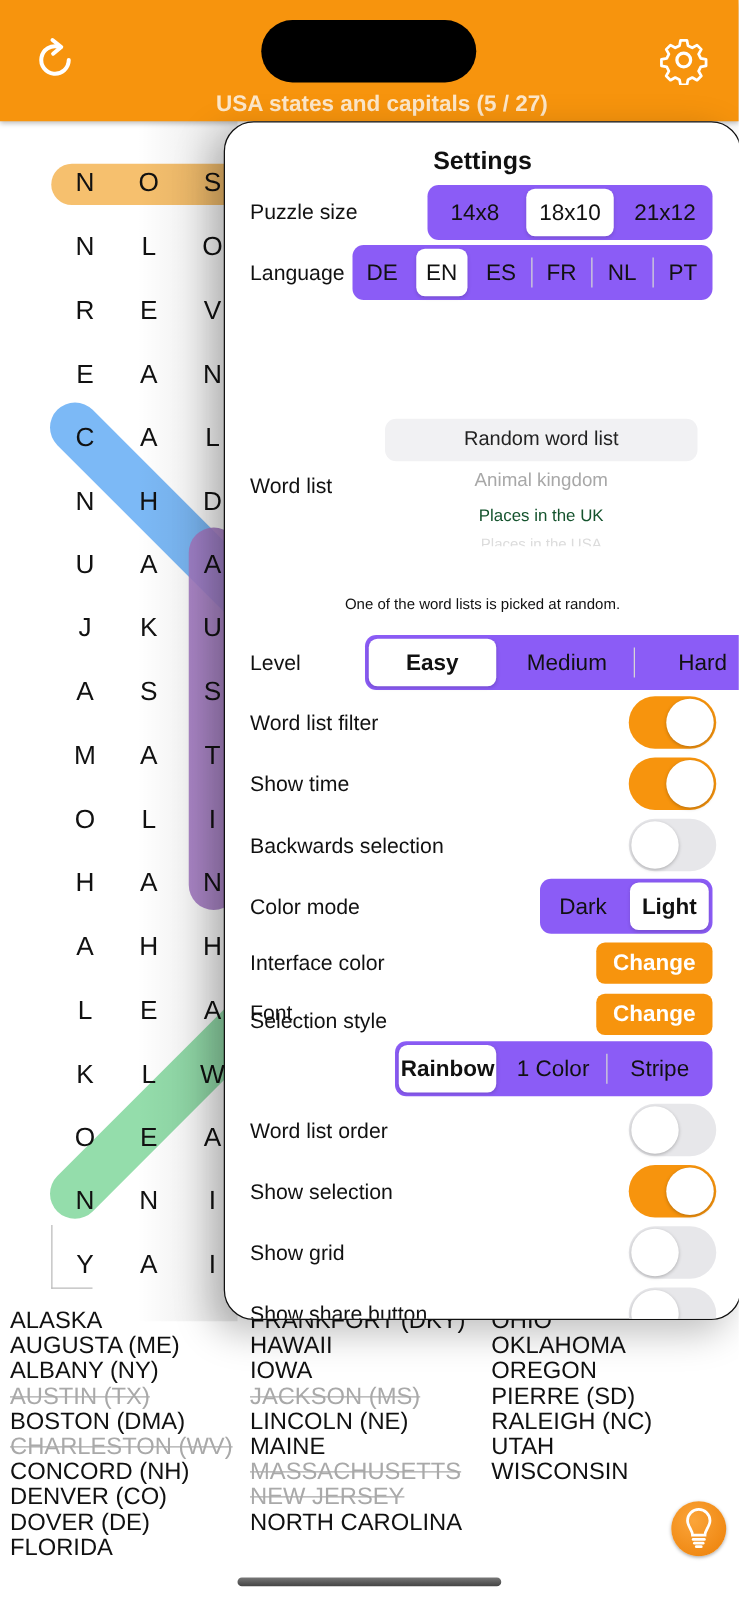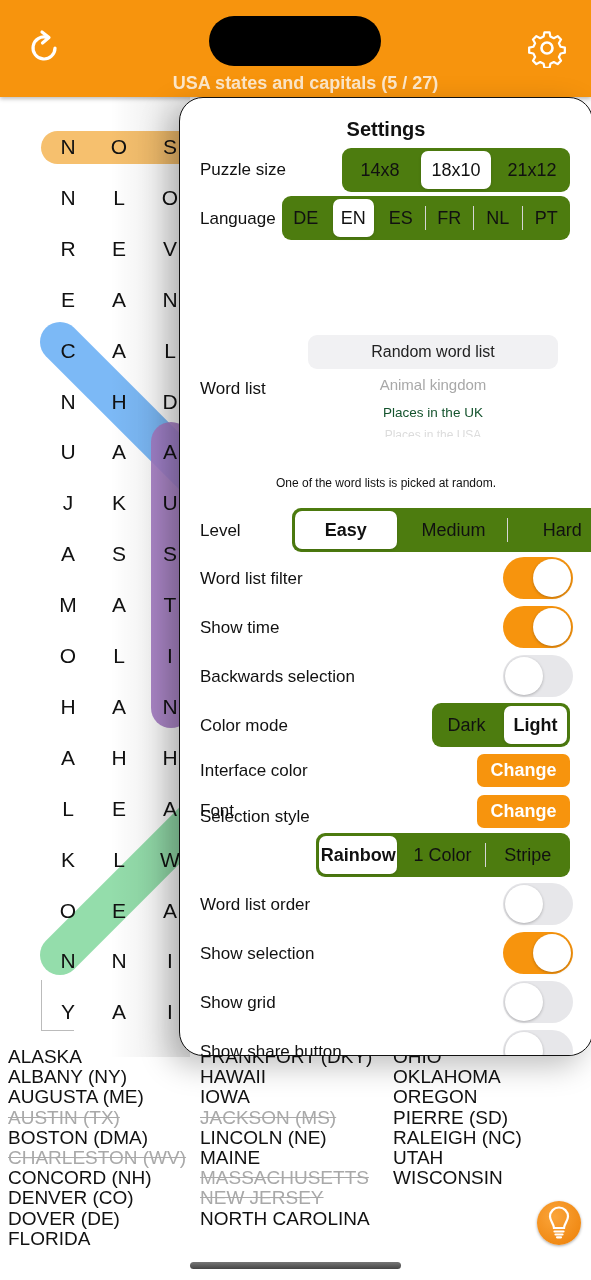--- a/index.html
+++ b/index.html
@@ -60,21 +60,21 @@
     overflow: hidden;
   }
   .modal-title {
     position: absolute; left: 0; width: 100%; top: 20px; text-align: center;
     font-size: 20px; font-weight: bold; color: #111;
   }
   .row-label {
     position: absolute; left: 20px; font-size: 17px; color: #111;
   }
   .seg {
-    position: absolute; background: #4d7c0f; border-radius: 9px; display: flex; align-items: stretch;
+    position: absolute; background: #8b5cf6; border-radius: 9px; display: flex; align-items: stretch;
   }
   .seg-item {
     flex: 1; display: flex; align-items: center; justify-content: center;
     font-size: 18px; color: #111; border-radius: 7px; margin: 3px; cursor: pointer; position: relative;
   }
   .seg-item.sel { background: #fff; box-shadow: 0 1px 3px rgba(0,0,0,0.15); }
   .seg-item.bold { font-weight: bold; }
   .seg-sep { width: 1px; background: #d6d6d6; margin: 10px 0; }
   .picker-sel {
     position: absolute; left: 128px; top: 237px; width: 250px; height: 34px;
@@ -196,22 +196,22 @@
     <div class="cell" style="left: 150px; top: 788.7px;">A</div>
     <div class="cell" style="left: 150px; top: 839.6px;">W</div>
     <div class="cell" style="left: 150px; top: 890.5px;">A</div>
     <div class="cell" style="left: 150px; top: 941.4px;">I</div>
     <div class="cell" style="left: 150px; top: 992.3px;">I</div>
   </div>
 <div class="shade"></div>
 
 <div class="words" style="left:8px;" id="wl1">
     <div>ALASKA</div>
+    <div>AUGUSTA (ME)</div>
     <div>ALBANY (NY)</div>
-    <div>AUGUSTA (ME)</div>
     <div class="found">AUSTIN (TX)</div>
     <div>BOSTON (DMA)</div>
     <div class="found">CHARLESTON (WV)</div>
     <div>CONCORD (NH)</div>
     <div>DENVER (CO)</div>
     <div>DOVER (DE)</div>
     <div>FLORIDA</div>
   </div>
 <div class="words" style="left:200px;" id="wl2">
     <div>FRANKFORT (DKY)</div>

